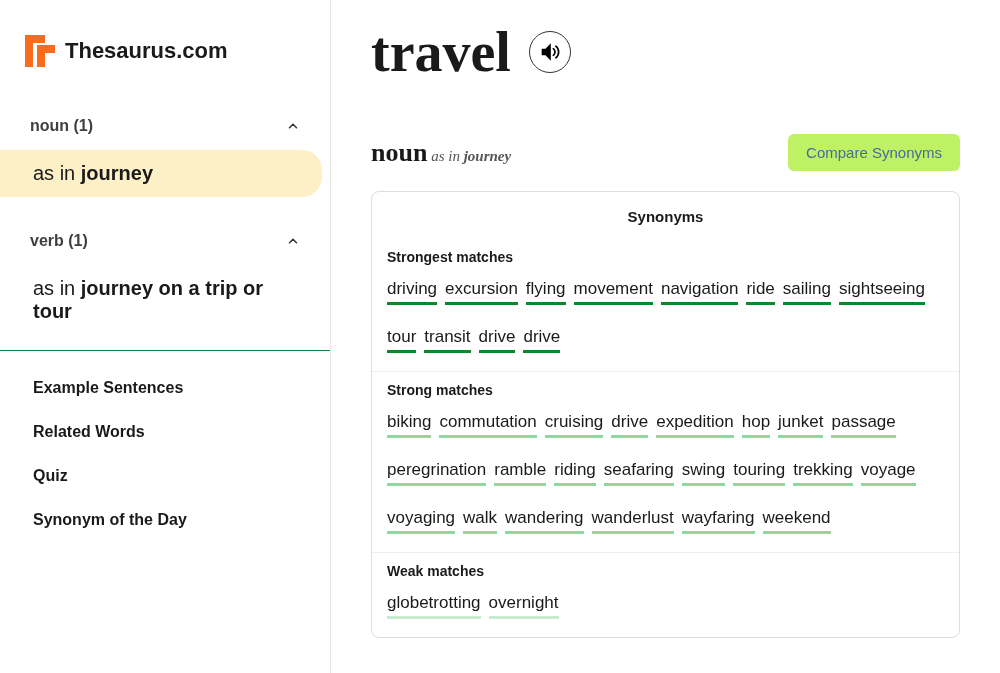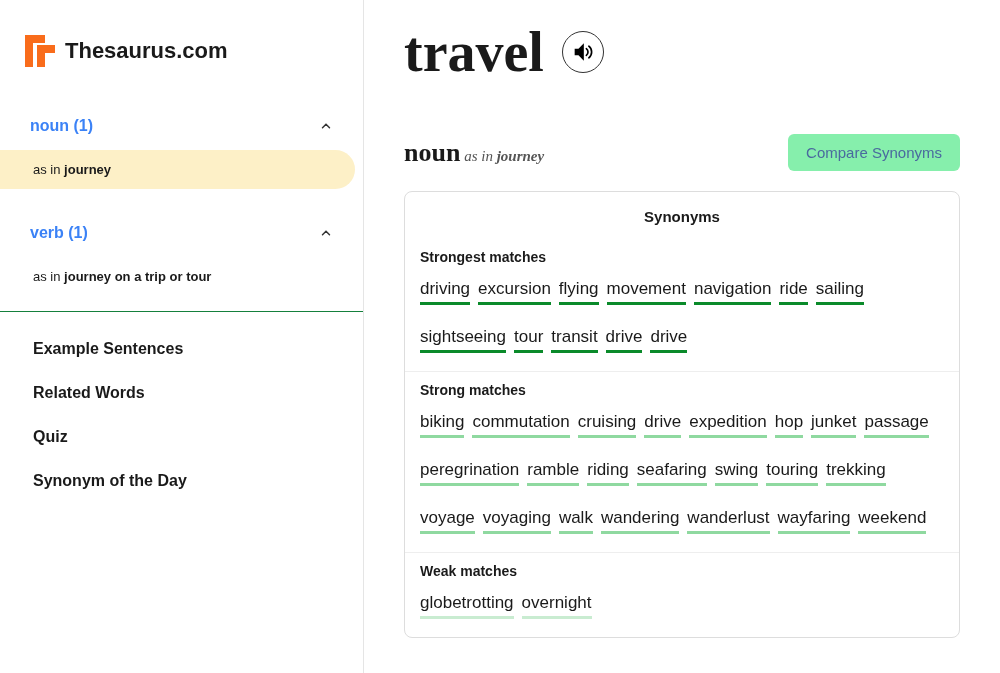--- a/index.html
+++ b/index.html
@@ -5,21 +5,21 @@
     * { margin: 0; padding: 0; box-sizing: border-box; }
     body {
       font-family: Georgia, 'Times New Roman', serif;
       background: #fff;
       color: #1a1a1a;
       width: 1000px;
       height: 673px;
       display: flex;
     }
     .sidebar {
-      width: 364px;
+      width: 331px;
       border-right: 1px solid #e5e5e5;
       padding-top: 35px;
     }
     .logo {
       display: flex;
       align-items: center;
       padding: 0 25px 35px 25px;
     }
     .logo-icon {
       width: 30px;
@@ -37,26 +37,26 @@
     }
     .nav-header {
       display: flex;
       justify-content: space-between;
       align-items: center;
       padding: 15px 30px;
       cursor: pointer;
       font-family: -apple-system, BlinkMacSystemFont, 'Segoe UI', Arial, sans-serif;
       font-weight: 700;
       font-size: 16px;
-      color: #3b82f6;
+      color: #404040;
     }
     .nav-item {
       padding: 12px 30px 12px 33px;
       font-family: -apple-system, BlinkMacSystemFont, 'Segoe UI', Arial, sans-serif;
-      font-size: 13px;
+      font-size: 20px;
       cursor: pointer;
     }
     .nav-item.active {
       background: #fdf0c7;
       border-radius: 0 20px 20px 0;
       margin-right: 8px;
     }
     .nav-item .asin { font-weight: 400; }
     .nav-item .term { font-weight: 700; }
     .chevron-icon {
@@ -113,21 +113,21 @@
       font-family: Georgia, serif;
       font-size: 15px;
     }
     .pos-label .pos {
       font-weight: 700;
       font-size: 26px;
     }
     .pos-label .sense { font-style: italic; color: #555; }
     .compare-btn {
       font-family: -apple-system, BlinkMacSystemFont, 'Segoe UI', Arial, sans-serif;
-      background: #86efac;
+      background: #bef264;
       color: #4a6a9e;
       padding: 10px 18px;
       border-radius: 6px;
       font-size: 15px;
       cursor: pointer;
       border: none;
       margin-left: 20px;
     }
     .syn-box {
       border: 1px solid #ddd;

